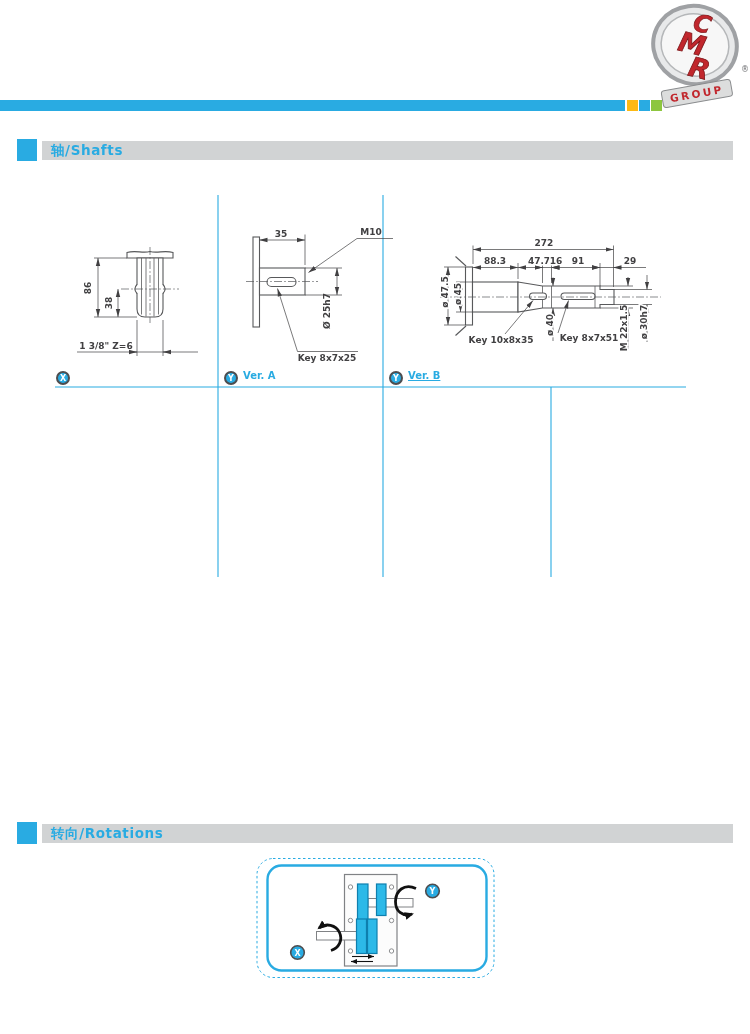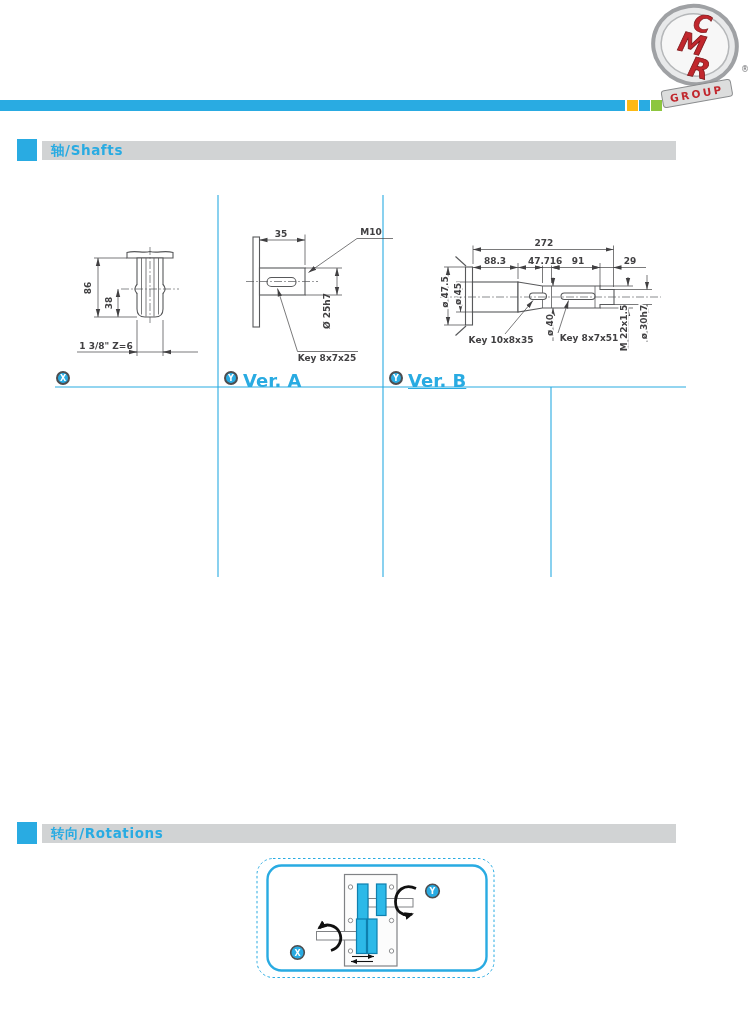--- a/index.html
+++ b/index.html
@@ -3,28 +3,28 @@
 <meta charset="utf-8">
 <style>
   html,body{margin:0;padding:0;background:#fff;}
   .page{position:relative;width:750px;height:1034px;background:#fff;overflow:hidden;
         font-family:"DejaVu Sans","Liberation Sans",sans-serif;}
   
   .topbar{position:absolute;left:0;top:100px;width:625px;height:11px;background:#29abe2;}
   .sq{position:absolute;top:100px;width:11px;height:11px;}
   
   .sec-square{position:absolute;left:17px;width:20px;height:22px;background:#29abe2;}
-  .sec-bar{position:absolute;left:42px;width:634px;height:19px;background:#d1d3d4;
+  .sec-bar{position:absolute;left:42px;width:691px;height:19px;background:#d1d3d4;
            display:flex;align-items:center;}
   .sec-title{color:#29abe2;font-size:13.5px;font-weight:600;letter-spacing:.6px;margin-left:9px;white-space:nowrap;}
   
   .badge{position:absolute;width:14px;height:14px;border-radius:50%;background:#29abe2;
          border:2px solid #4d4d4f;color:#fff;font-size:8px;font-weight:bold;
          display:flex;align-items:center;justify-content:center;box-sizing:border-box;}
-  .verlabel{position:absolute;color:#29abe2;font-size:18px;font-weight:bold;white-space:nowrap;}
+  .verlabel{position:absolute;color:#29abe2;font-size:10px;font-weight:bold;white-space:nowrap;}
   
   svg{position:absolute;left:0;top:0;}
   .ol{stroke:#58595b;fill:#fff;stroke-width:1.1;}
   .ln{stroke:#58595b;fill:none;stroke-width:1.1;}
   .thin{stroke:#58595b;fill:none;stroke-width:.8;}
   .dim{stroke:#414042;fill:none;stroke-width:.7;}
   .cl{stroke:#58595b;fill:none;stroke-width:.7;stroke-dasharray:8 2.2 1.6 2.2;}
   .tbl{stroke:#29abe2;fill:none;stroke-width:1.1;}
   .dt{font-family:"DejaVu Sans","Liberation Sans",sans-serif;font-size:9px;font-weight:bold;
       fill:#414042;text-anchor:middle;}

